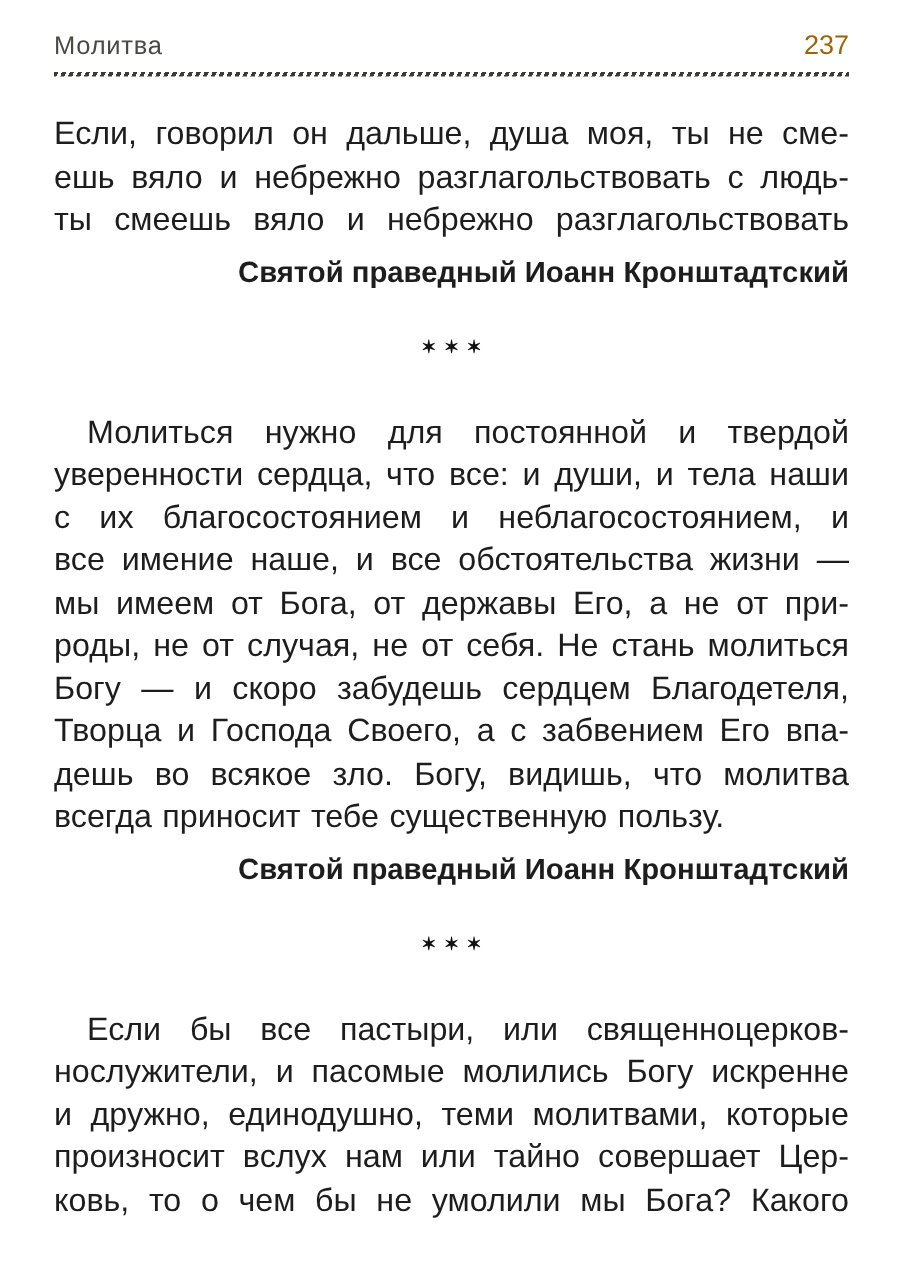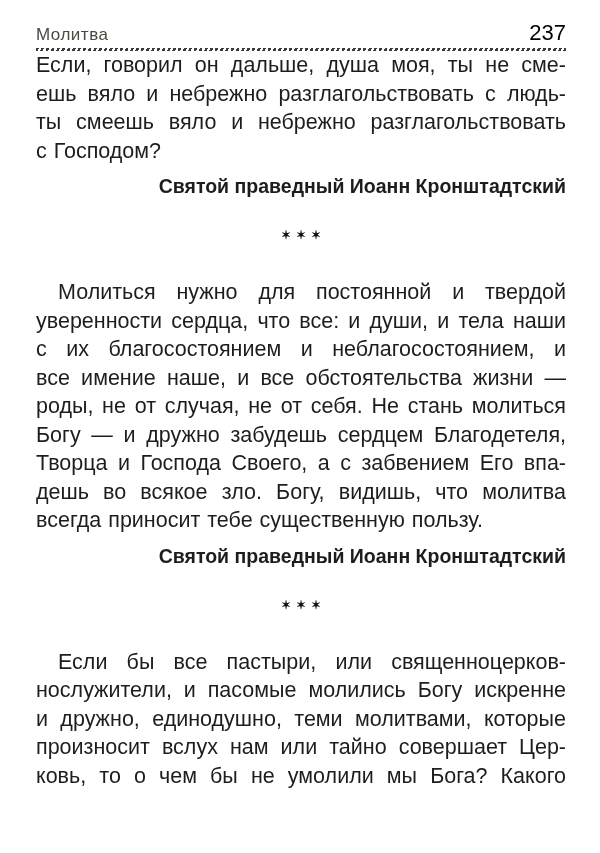--- a/index.html
+++ b/index.html
@@ -23,35 +23,36 @@
     justify-content: space-between;
     align-items: baseline;
     height: 24px;
   }
   .running-title {
     font-size: 17px;
     color: #4a4a42;
     letter-spacing: 0.5px;
   }
   .page-number {
-    font-size: 22px;
-    color: #000000;
+    font-size: 18px;
+    color: #a16207;
   }
   .header-rule {
     height: 3px;
     margin-top: 4px;
     background: repeating-linear-gradient(
       112deg,
       #3c3c36 0px, #3c3c36 2.6px,
       transparent 2.6px, transparent 4.9px
     );
   }
   .para {
     font-size: 21.5px;
     line-height: 28.5px;
+    margin-top: 24px;
     word-spacing: 1px;
   }
   .para .line {
     text-align: justify;
     text-align-last: justify;
   }
   .para .line.indent { text-indent: 22px; margin-top: 36px; }
   .para .line.last   { text-align-last: left; }
   .attribution {
     margin-top: 9px;
@@ -83,34 +84,34 @@
   </header>
 
   <div class="header-rule"></div>
 
   <main>
 
     <div class="para">
         <div class="line">Если, говорил он дальше, душа моя, ты не сме-</div>
         <div class="line">ешь вяло и небрежно разглагольствовать с людь-</div>
         <div class="line">ты смеешь вяло и небрежно разглагольствовать</div>
-        <div class="line last">с Господом?</div>
       </div>
 
     <div class="attribution">Святой праведный Иоанн Кронштадтский</div>
 
     <div class="separator">✶✶✶</div>
 
     <div class="para">
         <div class="line indent">Молиться нужно для постоянной и твердой</div>
         <div class="line">уверенности сердца, что все: и души, и тела наши</div>
         <div class="line">с их благосостоянием и неблагосостоянием, и</div>
         <div class="line">все имение наше, и все обстоятельства жизни —</div>
+        <div class="line">мы имеем от Бога, от державы Его, а не от при-</div>
         <div class="line">роды, не от случая, не от себя. Не стань молиться</div>
-        <div class="line">Богу — и дружно забудешь сердцем Благодетеля,</div>
+        <div class="line">Богу — и скоро забудешь сердцем Благодетеля,</div>
         <div class="line">Творца и Господа Своего, а с забвением Его впа-</div>
         <div class="line">дешь во всякое зло. Богу, видишь, что молитва</div>
         <div class="line last">всегда приносит тебе существенную пользу.</div>
       </div>
 
     <div class="attribution">Святой праведный Иоанн Кронштадтский</div>
 
     <div class="separator">✶✶✶</div>
 
     <div class="para">

